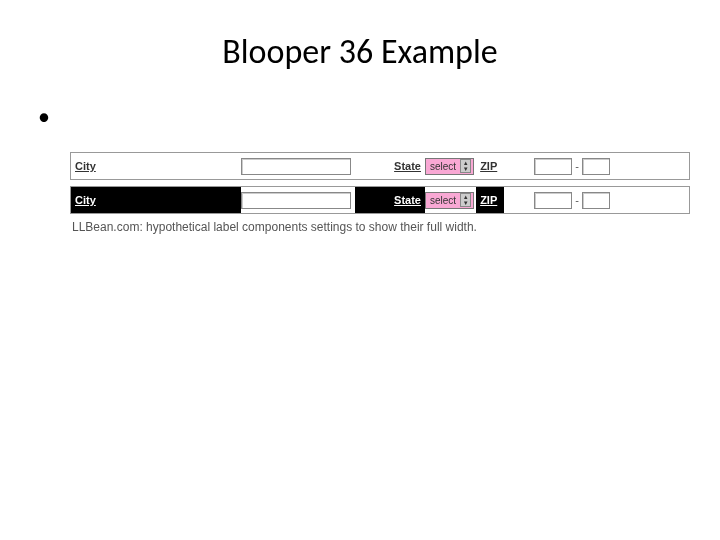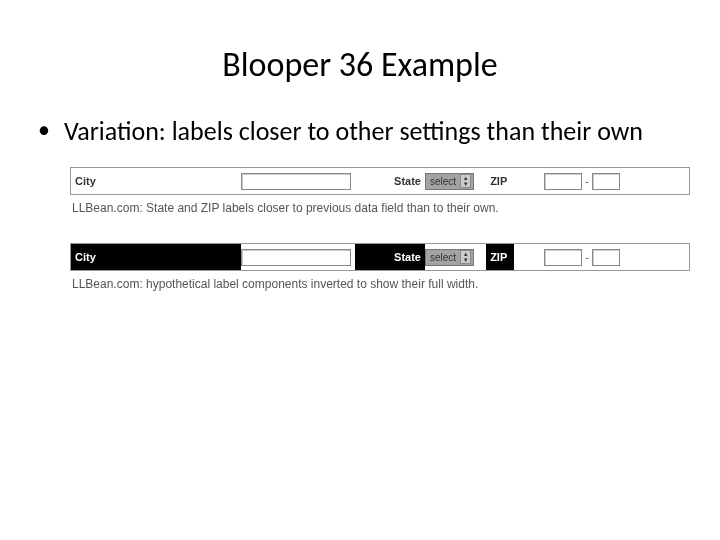--- a/index.html
+++ b/index.html
@@ -7,21 +7,21 @@
       width: 720px;
       height: 540px;
       background: #fff;
       font-family: Calibri, Arial, sans-serif;
       color: #000;
       padding: 20px 30px;
     }
     .title {
       font-size: 34px;
       text-align: center;
-      margin-top: 24px;
+      margin-top: 11px;
       margin-bottom: 30px;
       font-weight: 400;
     }
     .bullet-row {
       display: flex;
       align-items: flex-start;
       margin-bottom: 20px;
       padding-left: 8px;
     }
     .bullet-dot {
@@ -53,44 +53,45 @@
     }
     .form-box.inverted .lbl {
       background: #000;
       color: #fff;
     }
     .lbl {
       display: inline-block;
       height: 100%;
       line-height: 26px;
       padding: 0 4px;
+      text-decoration: underline;
     }
     .lbl-city { width: 170px; }
     .lbl-state { width: 70px; text-align: right; }
     .lbl-zip { width: 28px; text-align: left; }
     .field {
       display: inline-block;
       height: 17px;
       border: 1px solid #888;
       background: #fff;
       box-shadow: inset 1px 1px 0 #ccc;
     }
     .f-city { width: 110px; margin-right: 4px; }
     .f-zip1 { width: 38px; }
     .f-zip2 { width: 28px; }
     .select-box {
       display: inline-flex;
       align-items: center;
       height: 17px;
       border: 1px solid #777;
-      background: #a3a3a3;
+      background: #f9a8d4;
       font-size: 10px;
       font-weight: normal;
       padding: 0 2px 0 4px;
-      margin-right: 12px;
+      margin-right: 2px;
     }
     .select-arrows {
       display: inline-flex;
       flex-direction: column;
       justify-content: center;
       margin-left: 4px;
       background: #ccc;
       border: 1px solid #888;
       width: 11px;
       height: 14px;
@@ -113,21 +114,20 @@
       padding-left: 2px;
     }
   </style>
 </head>
 <body>
 
 <h1 class="title">Blooper 36 Example</h1>
 
 <div class="bullet-row">
   <span class="bullet-dot">•</span>
-  <span class="bullet-text">Variation: labels closer to other settings than their own</span>
 </div>
 
 <div class="example-area">
 
   <div class="form-box">
     <span class="lbl lbl-city">City</span>
     <span class="field f-city"></span>
     <span class="lbl lbl-state">State</span>
     <span class="select-box">
       <span>select</span>
@@ -135,34 +135,33 @@
           <span>▲</span>
           <span>▼</span>
         </span>
     </span>
     <span class="lbl lbl-zip">ZIP</span>
     <span style="width:30px"></span>
     <span class="field f-zip1"></span>
     <span class="dash">-</span>
     <span class="field f-zip2"></span>
   </div>
-  <div class="caption">LLBean.com: State and ZIP labels closer to previous data field than to their own.</div>
 
   <div class="form-box inverted">
     <span class="lbl lbl-city">City</span>
     <span class="field f-city"></span>
     <span class="lbl lbl-state">State</span>
     <span class="select-box">
       <span>select</span>
       <span class="select-arrows">
           <span>▲</span>
           <span>▼</span>
         </span>
     </span>
     <span class="lbl lbl-zip">ZIP</span>
     <span style="width:30px"></span>
     <span class="field f-zip1"></span>
     <span class="dash">-</span>
     <span class="field f-zip2"></span>
   </div>
-  <div class="caption">LLBean.com: hypothetical label components inverted to show their full width.</div>
+  <div class="caption">LLBean.com: hypothetical label components settings to show their full width.</div>
 
 </div>
 
 </body></html>

